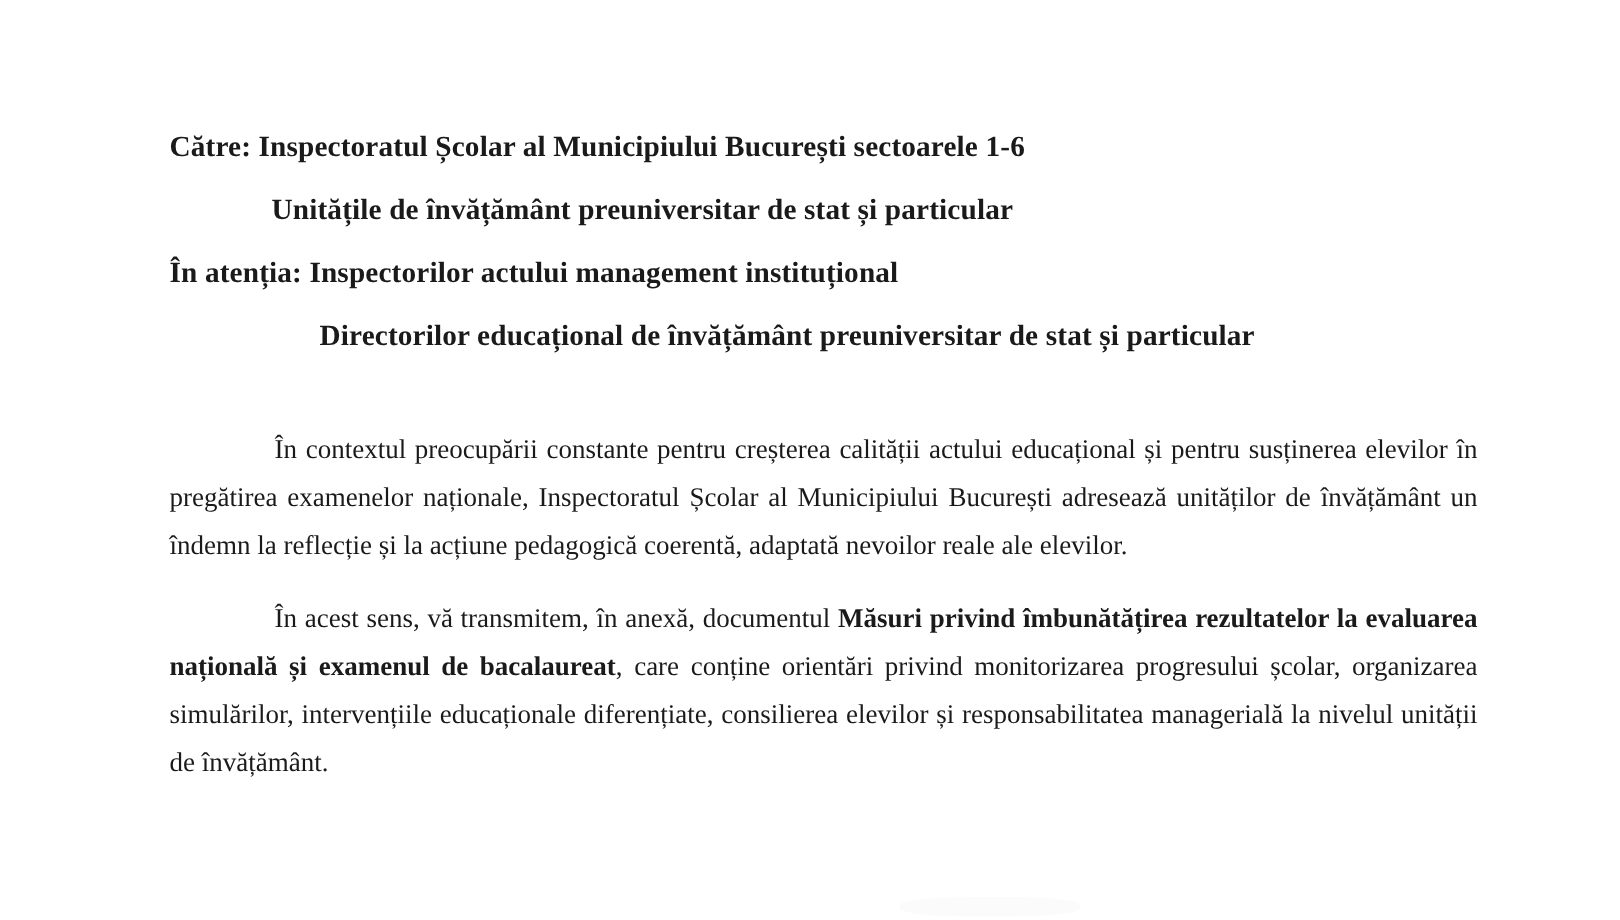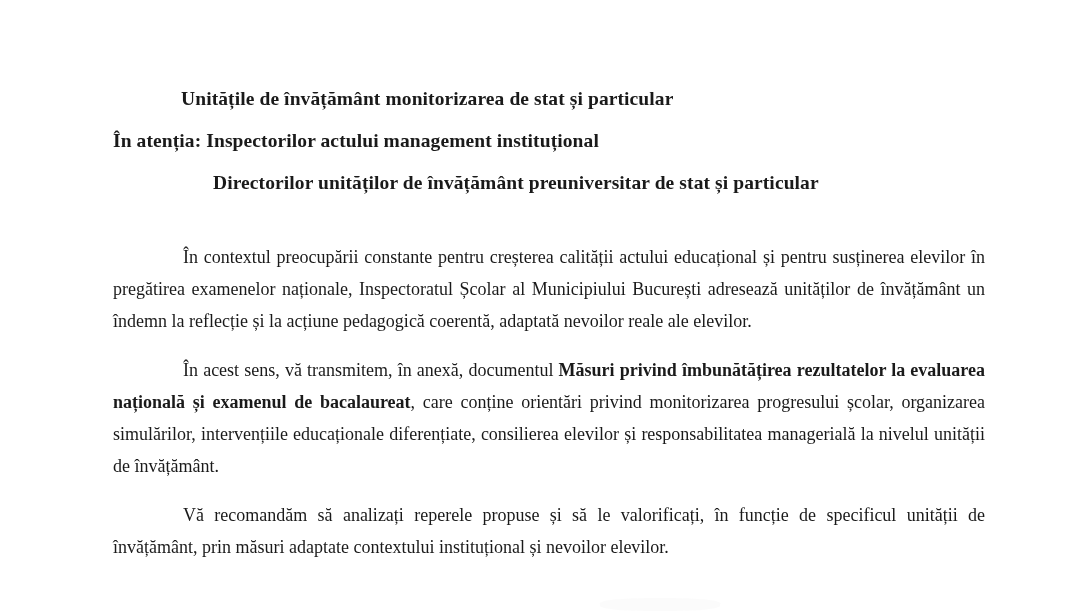--- a/index.html
+++ b/index.html
@@ -84,32 +84,32 @@
   }
 </style>
 </head>
 <body>
 
 <div class="page">
 
   <div class="content">
 
     <div class="heading-block">
-      <div class="heading-line indent-1">Unitățile de învățământ monitorizarea de stat și particular</div>
+      <div class="heading-line">Către: Inspectoratul Școlar al Municipiului București sectoarele 1-6</div>
+      <div class="heading-line indent-1">Unitățile de învățământ preuniversitar de stat și particular</div>
       <div class="heading-line">În atenția: Inspectorilor actului management instituțional</div>
-      <div class="heading-line indent-2">Directorilor unităților de învățământ preuniversitar de stat și particular</div>
+      <div class="heading-line indent-2">Directorilor educațional de învățământ preuniversitar de stat și particular</div>
     </div>
 
     <div class="body-block">
 
       <p class="para"><span>În contextul preocupării constante pentru creșterea calității actului educațional și pentru susținerea elevilor în pregătirea examenelor naționale, Inspectoratul Școlar al Municipiului București adresează unităților de învățământ un îndemn la reflecție și la acțiune pedagogică coerentă, adaptată nevoilor reale ale elevilor.</span></p>
 
       <p class="para"><span>În acest sens, vă transmitem, în anexă, documentul </span><b>Măsuri privind îmbunătățirea rezultatelor la evaluarea națională și examenul de bacalaureat</b><span>, care conține orientări privind monitorizarea progresului școlar, organizarea simulărilor, intervențiile educaționale diferențiate, consilierea elevilor și responsabilitatea managerială la nivelul unității de învățământ.</span></p>
 
-      <p class="para"><span>Vă recomandăm să analizați reperele propuse și să le valorificați, în funcție de specificul unității de învățământ, prin măsuri adaptate contextului instituțional și nevoilor elevilor.</span></p>
 
     </div>
 
   </div>
 
   <div class="scan-smudge"></div>
 
 </div>
 
 </body></html>

